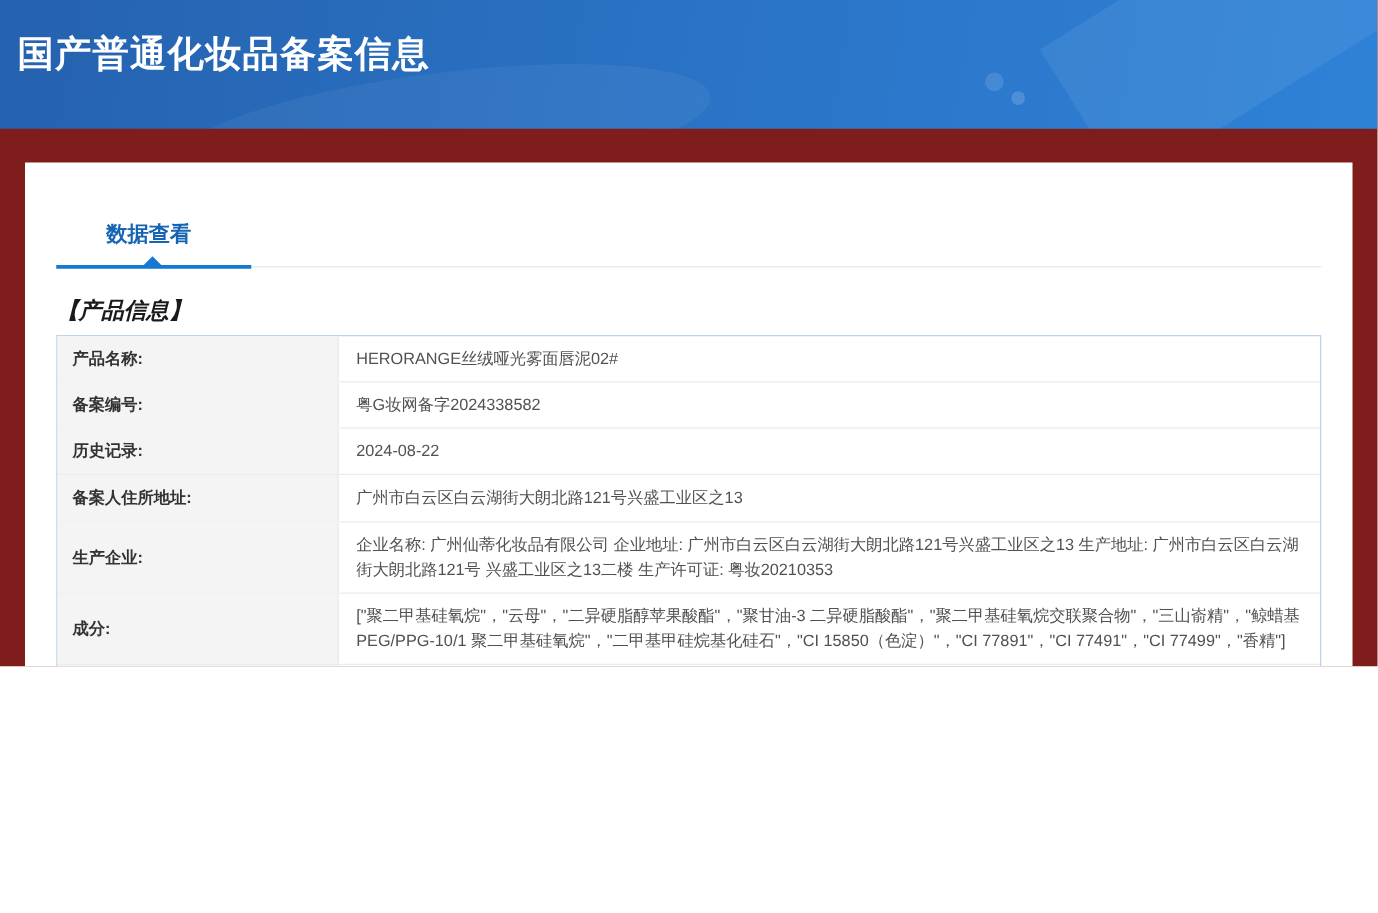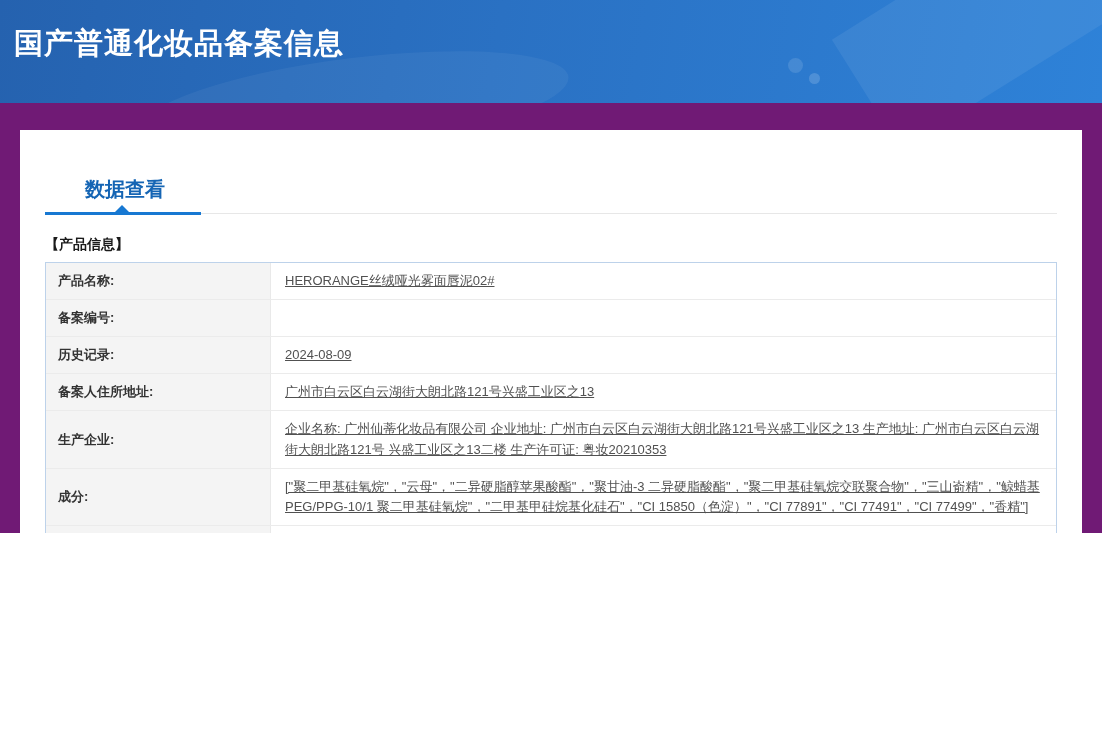--- a/index.html
+++ b/index.html
@@ -1,19 +1,19 @@
 <!DOCTYPE html>
 <html><head>
 <meta charset="utf-8">
 <style>
   html, body { margin:0; padding:0; }
   body { font-family:"Liberation Sans","DejaVu Sans",sans-serif; }
   #app {
     width:1102px; height:533px; overflow:hidden; position:relative;
-    background:#701a75;
+    background:#7f1d1d;
   }
 
   
   .page-header {
     height:103px;
     background:linear-gradient(100deg,#2562af 0%,#2a71c3 45%,#2e82d8 100%);
     position:relative; overflow:hidden;
   }
   .page-header .title {
     margin:0; padding:24px 0 0 14px;
@@ -46,54 +46,53 @@
     position:relative;
   }
 
   
   .tabbar { position:relative; height:63px; }
   .tab-baseline {
     position:absolute; left:0; right:0; bottom:1px; height:1px; background:#e7e7e7;
   }
   .tab-active {
     position:absolute; left:40px; top:24px;
-    color:#1565b4; font-weight:bold; font-size:20px; cursor:pointer;
+    color:#1565b4; font-weight:bold; font-size:17px; cursor:pointer;
   }
   .tab-underline {
     position:absolute; left:0; bottom:0; width:156px; height:3px; background:#1778d2;
   }
   .tab-caret {
     position:absolute; left:70px; bottom:3px; width:0; height:0;
     border-left:7px solid transparent; border-right:7px solid transparent;
     border-bottom:7px solid #1778d2;
   }
 
   
   .section-title {
-    margin:21px 0 8px 0; font-size:14px; font-weight:bold; color:#1a1a1a;
+    margin:21px 0 8px 0; font-size:18px; font-weight:bold; color:#1a1a1a;font-style:italic;
   }
 
   
   .info-table { border:1px solid #bdd2ea; }
   .info-row { display:flex; border-bottom:1px solid #ebebeb; min-height:36px; }
   .info-row:last-child { border-bottom:none; }
   .cell-label {
     width:225px; min-width:225px; box-sizing:border-box;
     background:#f4f4f4; border-right:1px solid #e9e9e9;
     font-size:13px; font-weight:bold; color:#333;
     padding:8px 10px 8px 12px;
     display:flex; align-items:center;
   }
   .cell-value {
     flex:1; box-sizing:border-box;
     font-size:13px; color:#515151; line-height:1.55;
     padding:8px 14px;
     display:flex; align-items:center;
     word-break:break-all;
-    text-decoration:underline;
   }
 
   
   .pack-line { margin:16px 0 0 70px; font-size:14px; color:#222; display:flex; align-items:center; }
   .pack-item { display:flex; align-items:center; }
   .pack-item + .pack-item { margin-left:62px; }
   .pack-label { color:#222; }
   .bracket { color:#222; margin-left:4px; }
   .bracket.close { margin-left:0; }
   a.link { color:#3a8ee8; text-decoration:none; cursor:pointer; }
@@ -129,24 +128,25 @@
 
     <div class="section-title">【产品信息】</div>
 
     <div class="info-table">
       <div class="info-row">
         <div class="cell-label">产品名称:</div>
         <div class="cell-value">HERORANGE丝绒哑光雾面唇泥02#</div>
       </div>
       <div class="info-row">
         <div class="cell-label">备案编号:</div>
+        <div class="cell-value">粤G妆网备字2024338582</div>
       </div>
       <div class="info-row">
         <div class="cell-label">历史记录:</div>
-        <div class="cell-value">2024-08-09</div>
+        <div class="cell-value">2024-08-22</div>
       </div>
       <div class="info-row">
         <div class="cell-label">备案人住所地址:</div>
         <div class="cell-value">广州市白云区白云湖街大朗北路121号兴盛工业区之13</div>
       </div>
       <div class="info-row">
         <div class="cell-label">生产企业:</div>
         <div class="cell-value">企业名称: 广州仙蒂化妆品有限公司 企业地址: 广州市白云区白云湖街大朗北路121号兴盛工业区之13 生产地址: 广州市白云区白云湖街大朗北路121号 兴盛工业区之13二楼 生产许可证: 粤妆20210353</div>
       </div>
       <div class="info-row">

